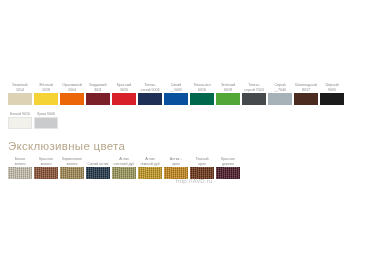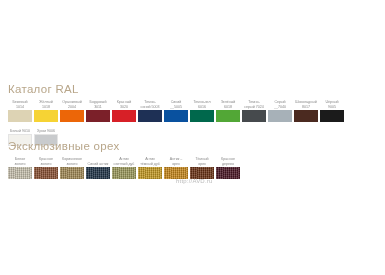--- a/index.html
+++ b/index.html
@@ -96,21 +96,20 @@
     white-space: nowrap;
     pointer-events: none;
   }
 </style>
 </head>
 <body>
 
 <div class="page">
 
   <div class="section section-ral">
-    <div class="section-title">Каталог RAL</div>
 
     <div class="swatch-row" id="ral-row1">
         <div class="swatch-cell">
           <div class="swatch-caption">
             <span>Бежевый</span>
             <span>1014</span>
           </div>
           <div class="swatch-chip" style="background: rgb(221, 211, 180);"></div>
         </div>
         <div class="swatch-cell">
@@ -208,21 +207,21 @@
         <div class="swatch-cell">
           <div class="swatch-caption">
             <span>Хром 9006</span>
           </div>
           <div class="swatch-chip swatch-chip-pale" style="background: rgb(201, 203, 205); border: 0.5px solid rgb(228, 228, 228); box-sizing: border-box;"></div>
         </div>
       </div>
   </div>
 
   <div class="section section-exclusive">
-    <div class="section-title">Эксклюзивные орех</div>
+    <div class="section-title">Эксклюзивные цвета</div>
 
     <div class="swatch-row" id="exc-row">
         <div class="swatch-cell">
           <div class="swatch-caption">
             <span>Белое</span>
             <span>золото</span>
           </div>
           <div class="swatch-chip" style="background: repeating-linear-gradient(92deg, rgba(255, 255, 255, 0.16) 0px, rgba(255, 255, 255, 0.16) 1px, rgba(0, 0, 0, 0.13) 1px, rgba(0, 0, 0, 0.13) 2px), repeating-linear-gradient(4deg, rgba(255, 255, 255, 0.1) 0px, rgba(255, 255, 255, 0.1) 1px, rgba(0, 0, 0, 0.1) 1px, rgba(0, 0, 0, 0.1) 2px) rgb(201, 195, 176);"></div>
         </div>
         <div class="swatch-cell">

